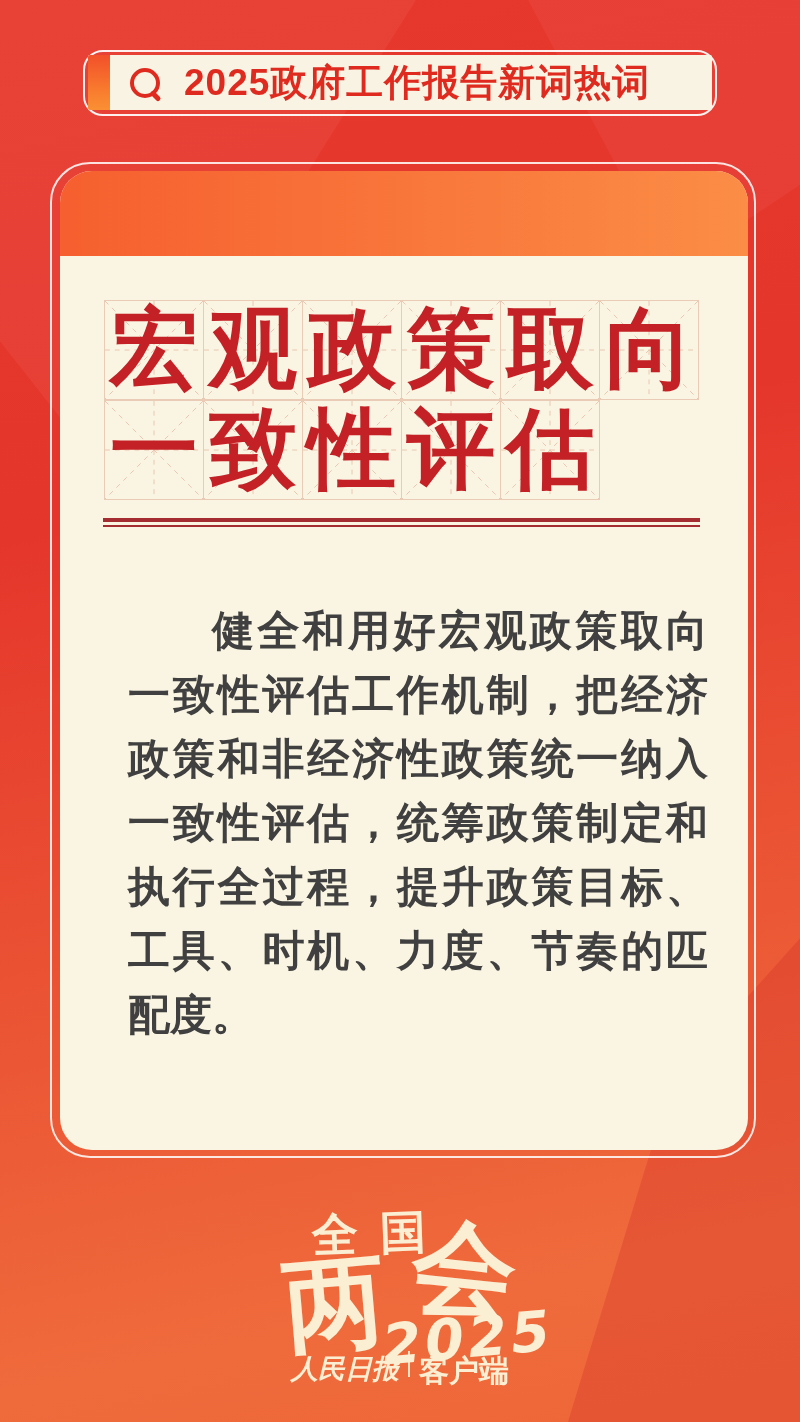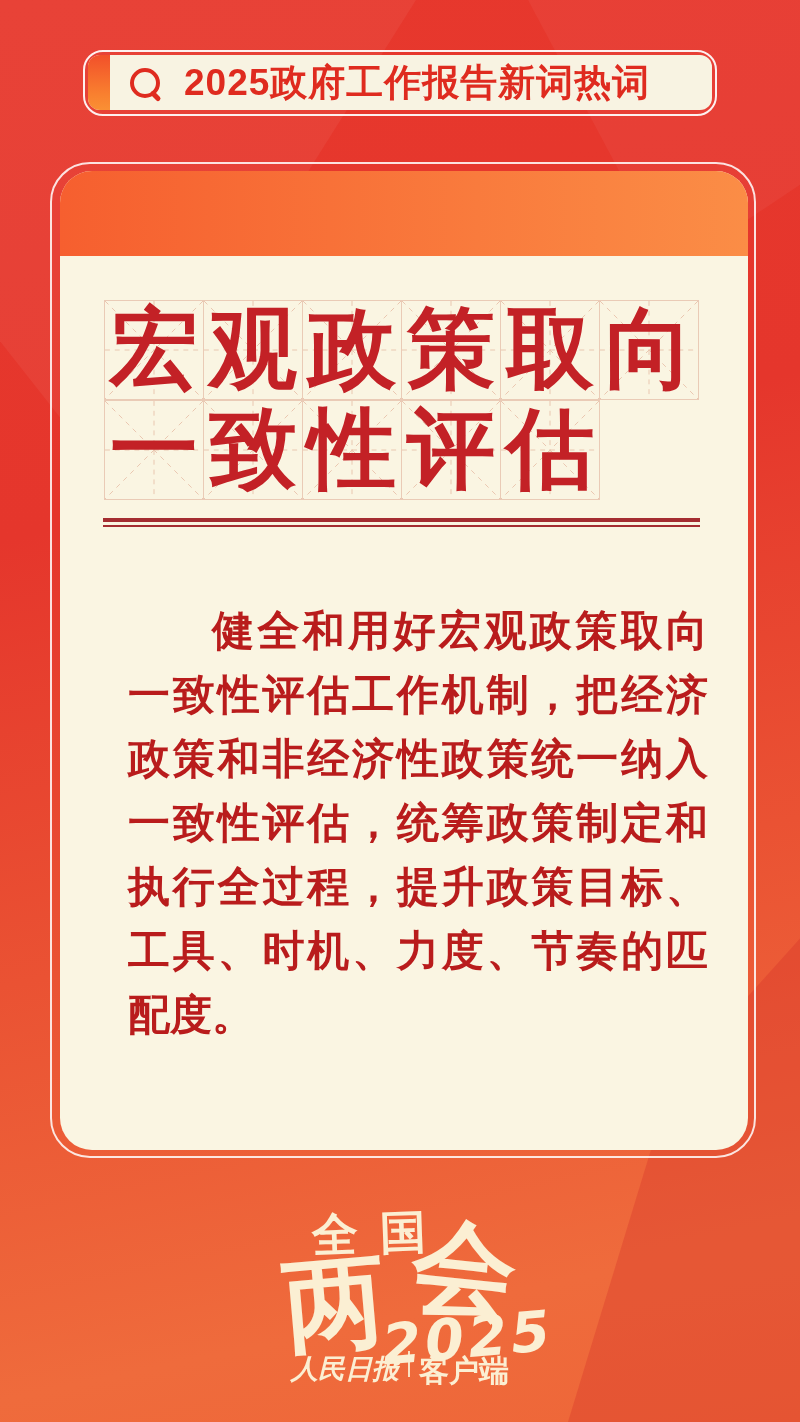--- a/index.html
+++ b/index.html
@@ -18,21 +18,21 @@
   .streak2{background:rgba(255,255,255,0.045);clip-path:polygon(66% 0,100% 0,100% 13%,84% 19%);}
   .streak3{background:rgba(210,48,40,0.32);clip-path:polygon(84% 76%,100% 66%,100% 100%,71% 100%);}
 
   
   .pill-outline{
     position:absolute;left:83px;top:50px;width:630px;height:62px;
     border:2px solid rgba(255,255,255,0.92);border-radius:20px;
   }
   .pill{
     position:absolute;left:88px;top:55px;width:624px;height:55px;
-    background:#F8F3E2;border-radius:12px;overflow:hidden;
+    background:#F8F3E2;border-radius:2px;overflow:hidden;
     display:flex;align-items:center;
   }
   .pill-strip{
     position:absolute;left:0;top:0;width:22px;height:100%;
     background:linear-gradient(180deg,#F2502A 0%,#F97F2F 70%,#FA9034 100%);
   }
   .search-icon{position:relative;margin-left:40px;width:34px;height:34px;flex:0 0 auto;}
   .search-icon .lens{
     position:absolute;left:2px;top:2px;width:22px;height:22px;
     border:4px solid #DF2B1F;border-radius:50%;
@@ -79,21 +79,21 @@
 
   
   .divider{position:absolute;left:43px;top:347px;width:597px;} 
   .divider .thick{height:4px;background:#A42D31;}
   .divider .thin{height:2px;background:#A42D31;margin-top:3px;}
 
   
   .body-text{
     position:absolute;left:68px;top:428px;width:580px;   
     font-family:"Liberation Serif","DejaVu Serif",serif;
-    font-size:42px;line-height:64px;font-weight:700;color:#b91c1c;
+    font-size:42px;line-height:64px;font-weight:700;color:#404040;
     text-align:justify;text-indent:84px;margin:0;
   }
 
   
   .logo{position:absolute;left:0;top:1195px;width:100%;height:200px;color:#FBEFD3;}
   .logo-guoquan{
     position:absolute;left:312px;top:8px;font-size:46px;font-weight:900;
     letter-spacing:22px;transform:rotate(-2deg);
     font-family:"Liberation Serif","DejaVu Serif",serif;white-space:nowrap;
   }

